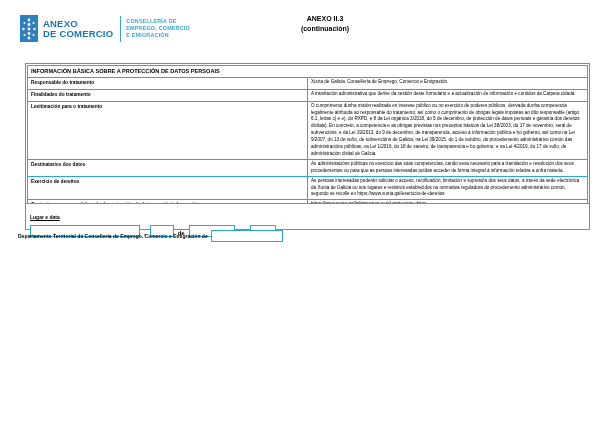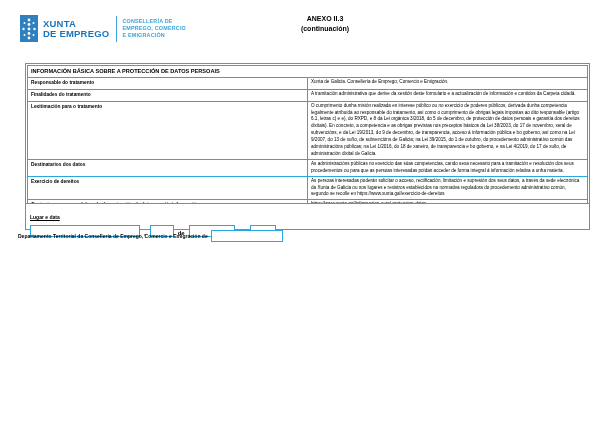--- a/index.html
+++ b/index.html
@@ -71,22 +71,22 @@
         <circle cx="9" cy="23" r="1.4"></circle>
         <circle cx="3.5" cy="14" r="1.2"></circle>
         <circle cx="14.5" cy="14" r="1.2"></circle>
         <circle cx="4.5" cy="8" r="1"></circle>
         <circle cx="13.5" cy="8" r="1"></circle>
         <circle cx="4.5" cy="20" r="1"></circle>
         <circle cx="13.5" cy="20" r="1"></circle>
       </g>
     </svg>
     <div class="brand">
-      <div>XUNTA</div>
-      <div>DE EMPREGO</div>
+      <div>ANEXO</div>
+      <div>DE COMERCIO</div>
     </div>
     <div class="logo-divider"></div>
     <div class="dept">
       <div>CONSELLERÍA DE</div>
       <div>EMPREGO, COMERCIO</div>
       <div>E EMIGRACIÓN</div>
     </div>
   </div>
 
   <div class="annex">

